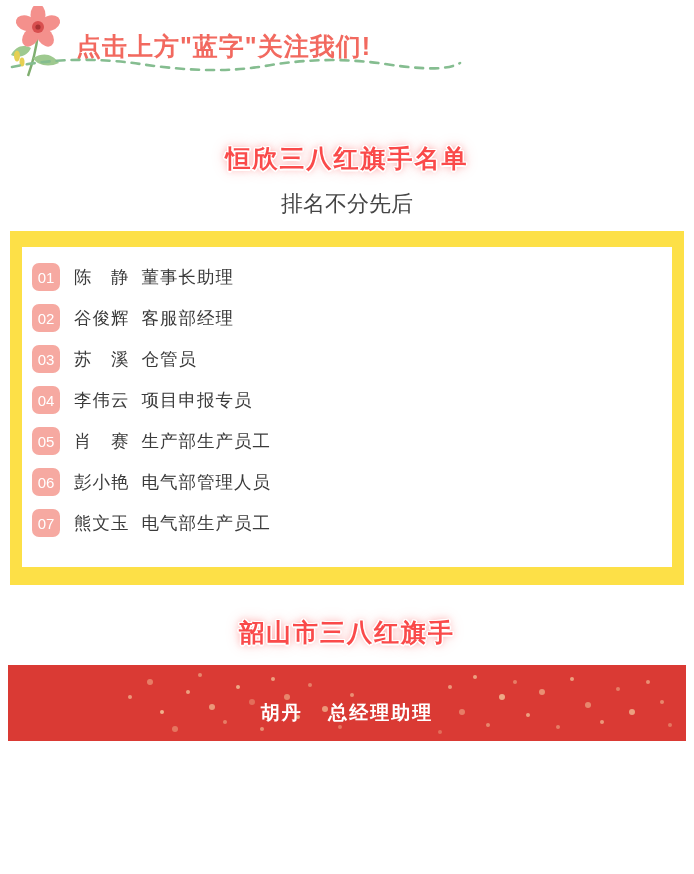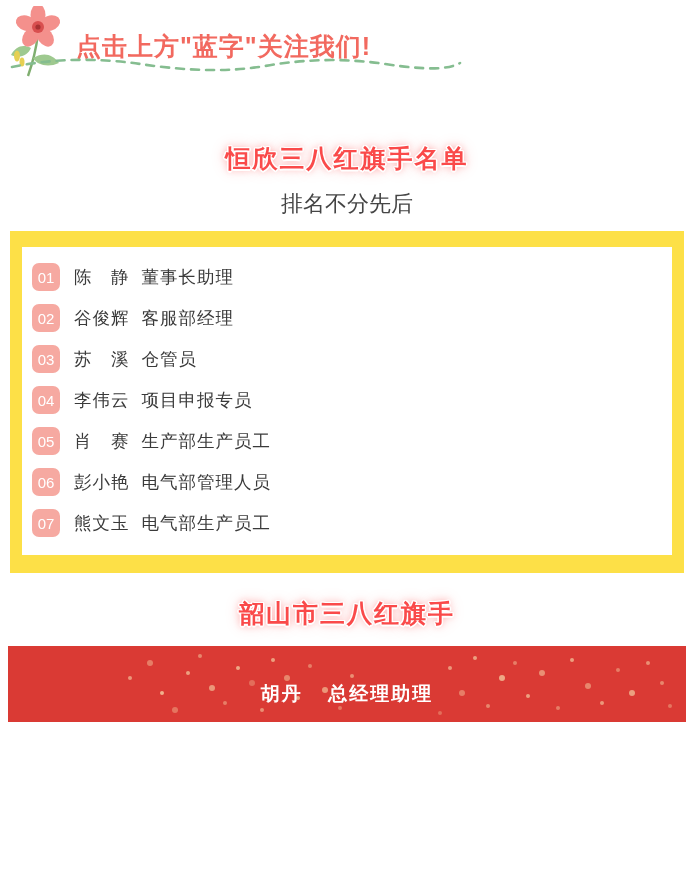--- a/index.html
+++ b/index.html
@@ -30,30 +30,30 @@
     text-shadow: 1.5px 0 0 #fff, -1.5px 0 0 #fff, 0 1.5px 0 #fff, 0 -1.5px 0 #fff,
                  1px 1px 0 #fff, -1px -1px 0 #fff, 1px -1px 0 #fff, -1px 1px 0 #fff,
                  0 0 7px #ff9a9a, 0 0 15px #ffbdbd; }
   .roster-title { margin-top:50px; }
   .subtitle { margin-top:14px; text-align:center; font-size:22px; color:#454545; }
 
   
   .roster-section { margin:12px 10px 0; background:#fde047; padding:16px 12px 18px; }
   .roster-card { background:#ffffff; padding:16px 10px 8px; }
   .roster-row { display:flex; align-items:center; margin-bottom:13px; }
-  .roster-row:last-child { margin-bottom:10px; }
+  .roster-row:last-child { margin-bottom:22px; }
   .badge { width:28px; height:28px; border-radius:7px; background:#f6a9a1; color:#ffffff;
            font-size:15px; display:flex; align-items:center; justify-content:center;
            flex:0 0 28px; }
   .person-name { margin-left:14px; font-size:17.5px; color:#3a3a3a; letter-spacing:1px;
                  white-space:pre;text-align:right; }
   .person-job { margin-left:12px; font-size:17.5px; color:#3a3a3a; letter-spacing:1px; }
 
   
-  .shaoshan-title { margin-top:24px; }
+  .shaoshan-title { margin-top:31px; }
   .banner { position:relative; margin:16px 8px 0; height:76px; background:#da3a34;
             display:flex; align-items:center; justify-content:center; overflow:hidden; }
   .banner-text { position:relative; z-index:2; color:#ffffff; font-size:19px;
                  font-weight:bold; letter-spacing:2px;margin-top:20px; }
   .banner-text .job-part { margin-left:18px; }
   .speckles { content:""; position:absolute; left:0; top:0; width:4px; height:4px;
       border-radius:50%; background:transparent; z-index:1;
       box-shadow:
         120px 30px 0 0 rgba(249,228,178,.55), 140px 15px 0 1px rgba(249,228,178,.4),
         152px 45px 0 0 rgba(249,228,178,.7), 165px 62px 0 1px rgba(249,228,178,.35),

